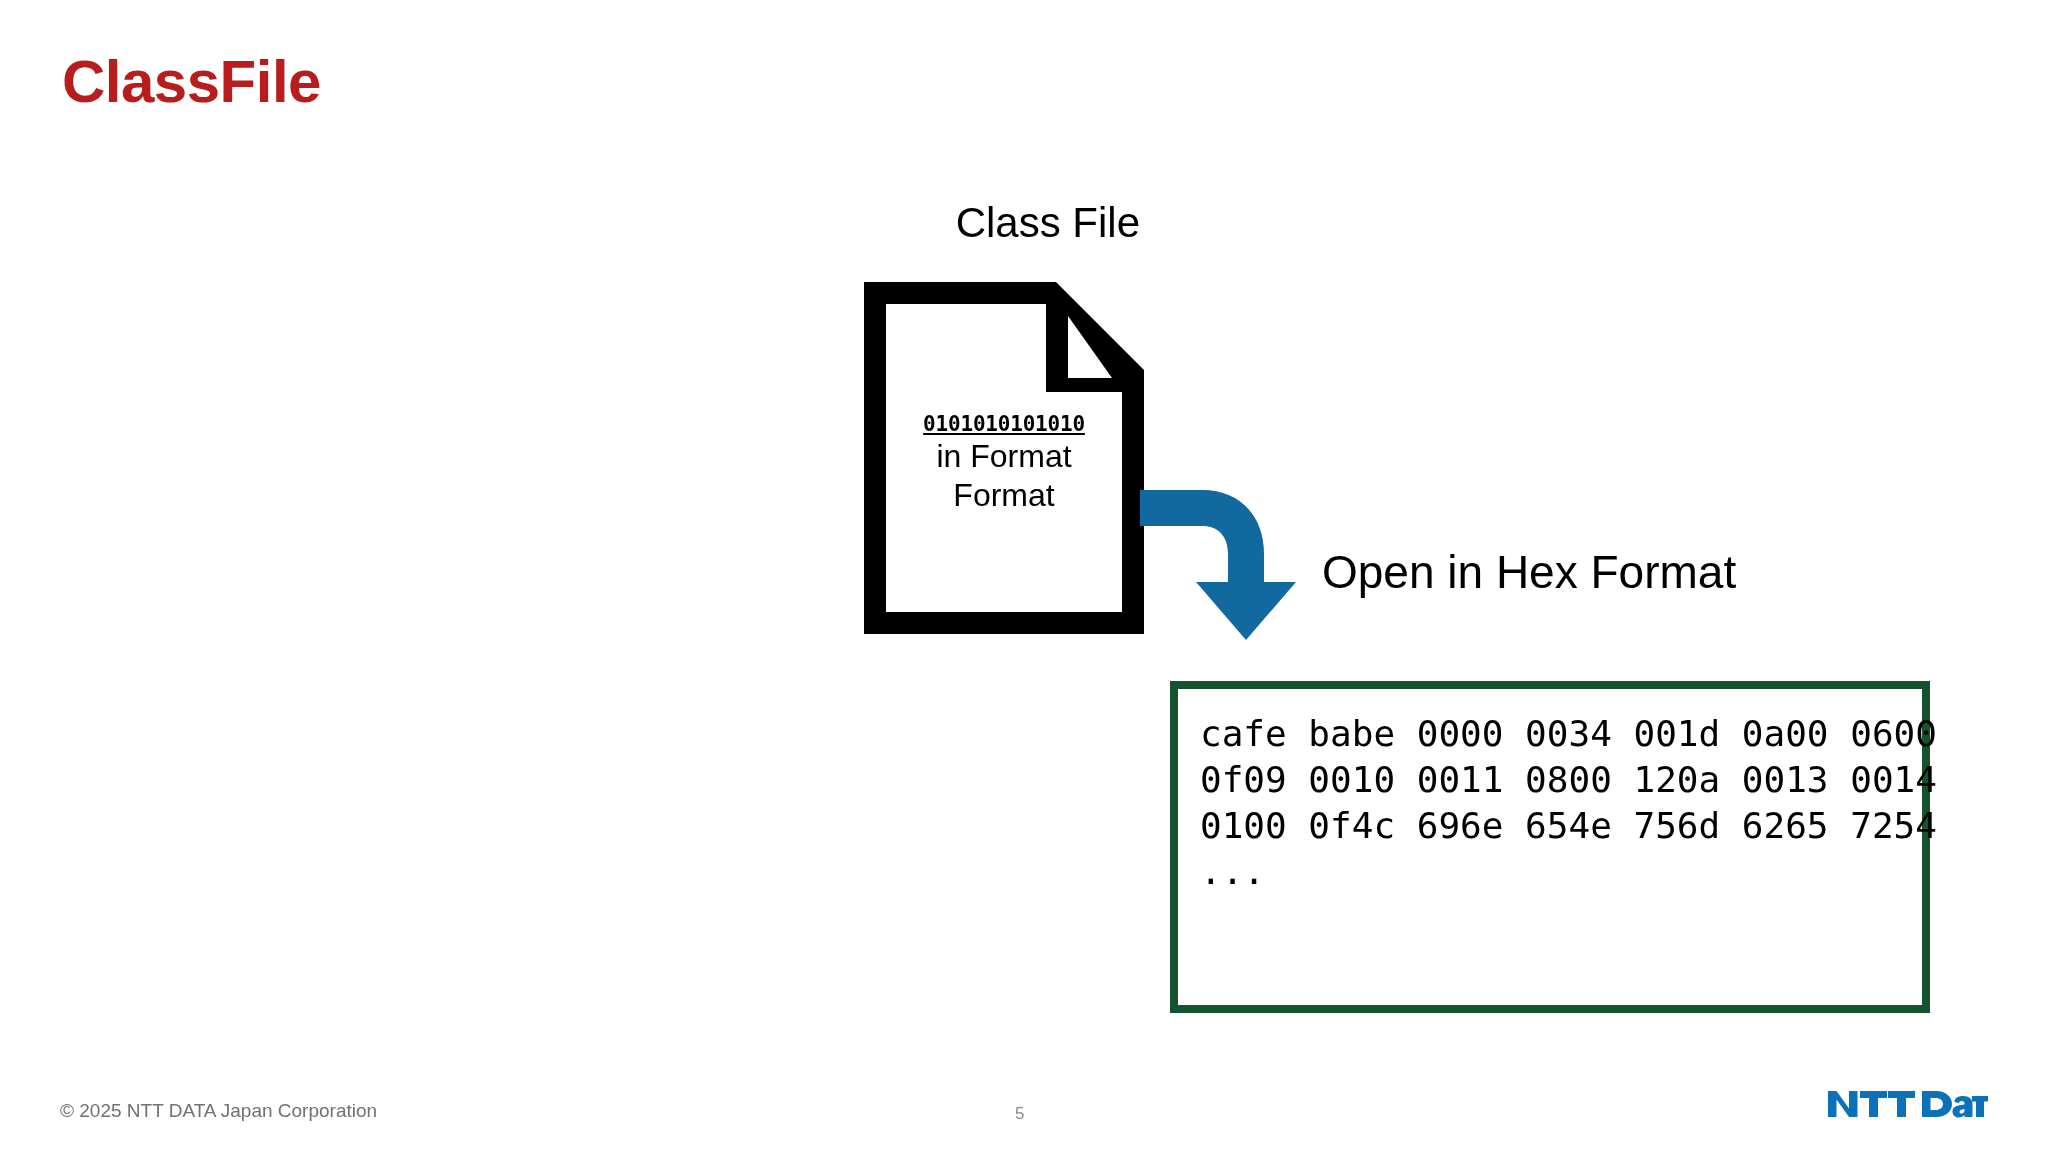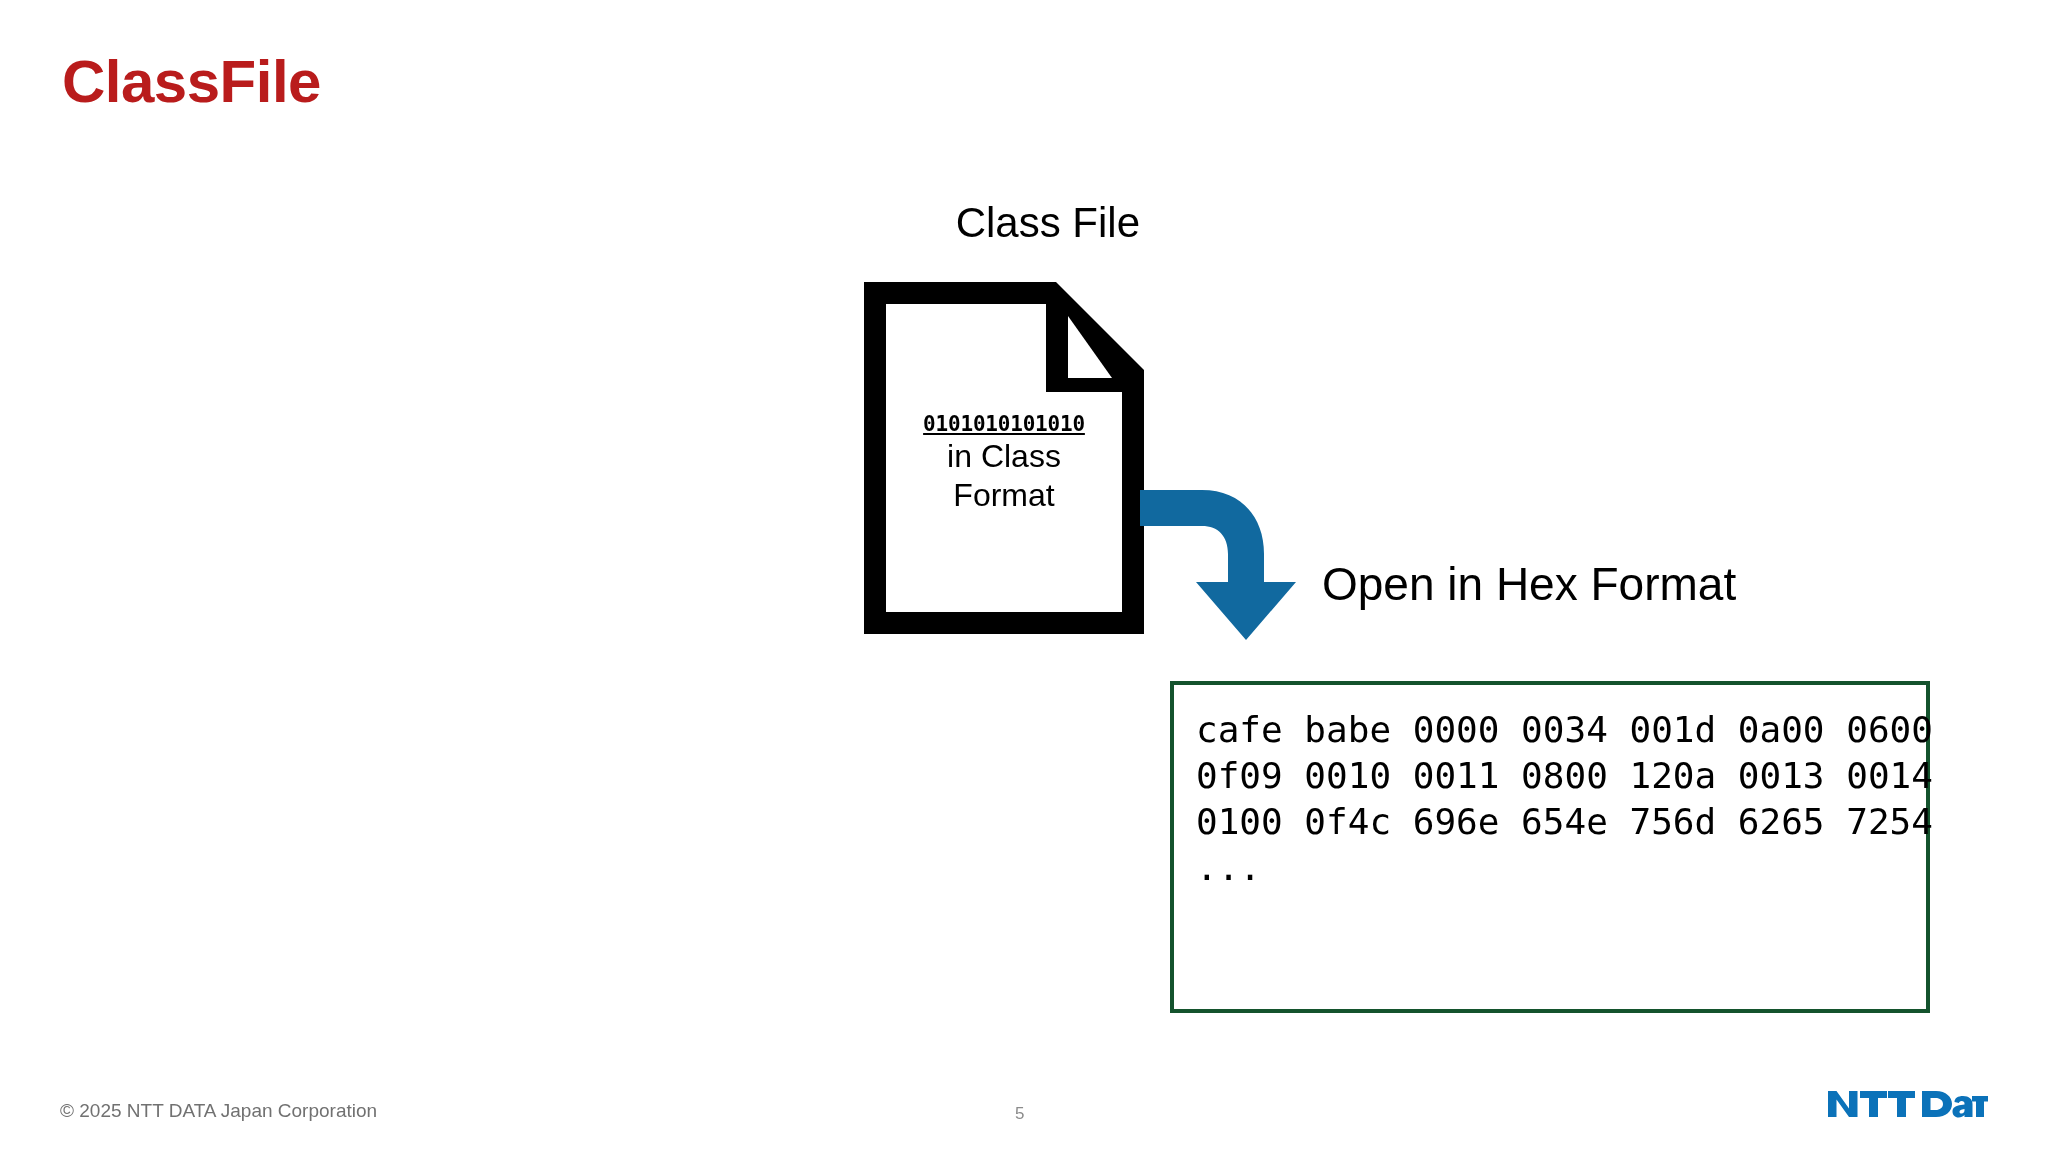--- a/index.html
+++ b/index.html
@@ -95,32 +95,31 @@
   .hex-arrow svg { display: block; }
 
   
   .hex-open-label {
     position: absolute;
     left: 1322px;
     top: 545px;
     font-size: 46px;
     color: #000000;
     white-space: nowrap;
-    margin-top: 12px;
   }
 
   
   .hex-box {
     position: absolute;
     left: 1170px;
     top: 681px;
     width: 760px;
     height: 332px;
     box-sizing: border-box;
-    border: 4px solid #14532d;
+    border: 8px solid #14532d;
     background: #ffffff;
     padding: 22px 16px 0 22px;
   }
   .hex-line {
     font-family: "DejaVu Sans Mono", "Liberation Mono", monospace;
     font-size: 36px;
     line-height: 46px;
     color: #000000;
     white-space: pre;
     letter-spacing: 0px;
@@ -166,21 +165,21 @@
     <svg viewBox="0 0 280 352" xmlns="http://www.w3.org/2000/svg" aria-hidden="true">
 
       <path d="M0,0 L192,0 L280,88 L280,352 L0,352 Z" fill="#000000"></path>
 
       <path d="M22,22 L182,22 L182,110 L258,110 L258,330 L22,330 Z" fill="#ffffff"></path>
 
       <path d="M204,34 L248,96 L204,96 Z" fill="#ffffff"></path>
     </svg>
     <div class="doc-icon-text">
       <div class="doc-binary">0101010101010</div>
-      <div class="doc-label">in Class</div>
+      <div class="doc-label">in Format</div>
       <div class="doc-label">Format</div>
     </div>
   </div>
 </div>
 
 <div class="hex-arrow">
   <svg width="180" height="180" viewBox="0 0 180 180" xmlns="http://www.w3.org/2000/svg" aria-hidden="true">
     <path d="M0,0
              L62,0
              C100,0 124,26 124,64

